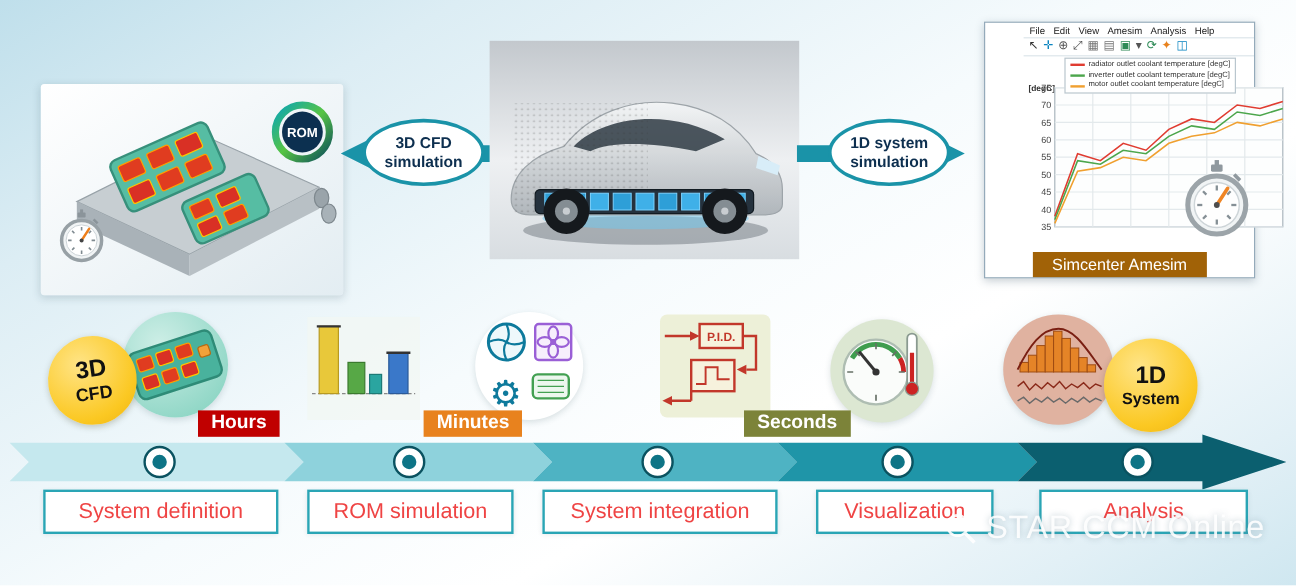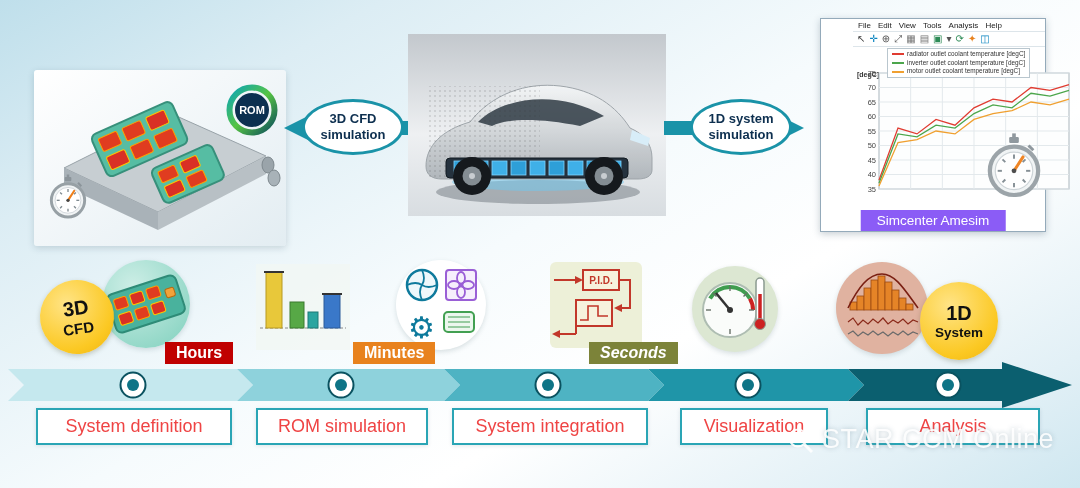--- a/index.html
+++ b/index.html
@@ -43,21 +43,21 @@
   .ylab{ position:absolute; left:4px; top:24px; font-size:7px; color:#333; font-weight:bold; }
   .legendbox{ position:absolute; left:34px; top:1px; border:1px solid #b9c6ce; background:#fff;
     padding:1px 4px; z-index:3; }
   .legend-row{ display:flex; align-items:center; gap:3px; font-size:6.4px; color:#333; line-height:1.35;}
   .legend-row .swatch{ width:12px; height:2px; }
   #plot-svg{ position:absolute; left:0; top:20px; width:222px; height:134px; }
   .grid{ stroke:#e3e9ec; stroke-width:1; }
   .tick{ font-size:7.5px; fill:#444; text-anchor:end; font-family:"Liberation Sans",sans-serif; }
   .sw-big{ position:absolute; right:2px; bottom:6px; width:58px; height:66px; z-index:4; opacity:.95; }
   .amesim-cap{ position:absolute; bottom:0; left:50%; transform:translateX(-50%);
-    background:#8b5cf6; color:#fff; font-size:13.5px; padding:3px 16px; white-space:nowrap; z-index:5; }
+    background:#a16207; color:#fff; font-size:13.5px; padding:3px 16px; white-space:nowrap; z-index:5; }
 
   
   .badge{ border-radius:50%;
     background:radial-gradient(circle at 38% 30%,#ffe486,#fbc822 68%,#edb211);
     display:flex; flex-direction:column; align-items:center; justify-content:center;
     color:#111; font-weight:bold; z-index:2; box-shadow:0 2px 5px rgba(60,60,20,.25); }
   .badge .b1{ font-size:20px; } .badge .b2{ font-size:15px; }
   .icon-tile{ display:block; }
   .circle-bg{ border-radius:50%; box-shadow:0 2px 5px rgba(30,60,70,.15); }
   .duration{ position:absolute; top:342px; color:#fff; font-weight:bold; font-size:16px;
@@ -193,21 +193,21 @@
   <div class="abs ellipse-label" style="left:690px;top:99px;">
     <span>1D system</span>
     <span>simulation</span>
   </div>
 
   <div class="abs amesim">
     <div class="menubar">
       <span>File</span>
       <span>Edit</span>
       <span>View</span>
-      <span>Tools</span>
+      <span>Amesim</span>
       <span>Analysis</span>
       <span>Help</span>
     </div>
     <div class="toolbar">
       <span style="color:#333">↖</span>
       <span style="color:#0a84c0">✛</span>
       <span style="color:#555">⊕</span>
       <span style="color:#555">⤢</span>
       <span style="color:#777">▦</span>
       <span style="color:#777">▤</span>
@@ -374,21 +374,21 @@
     </svg>
   </div>
 
   <div class="abs badge" style="left:920px;top:282px;width:78px;height:78px;">
     <span class="b1">1D</span>
     <span class="b2" style="font-size:13.5px">System</span>
   </div>
 
   <div class="duration" style="left: 165px; background-color: rgb(192, 0, 0);">Hours</div>
   <div class="duration" style="left: 353px; background-color: rgb(232, 130, 30);">Minutes</div>
-  <div class="duration" style="left: 589px; background-color: rgb(124, 131, 57); font-style: italic;">Seconds</div>
+  <div class="duration" style="left: 620px; background-color: rgb(124, 131, 57);">Seconds</div>
 
   <svg class="abs" style="left:0;top:360px;width:1080px;height:52px;" viewBox="0 0 1080 52">
     <polygon points="8,9 237,9 253,25 237,41 8,41 24,25" fill="#c5e8ee"></polygon>
     <polygon points="237,9 444,9 460,25 444,41 237,41 253,25" fill="#8ed2dc"></polygon>
     <polygon points="444,9 648,9 664,25 648,41 444,41 460,25" fill="#4eb3c3"></polygon>
     <polygon points="648,9 848,9 864,25 848,41 648,41 664,25" fill="#1f95a8"></polygon>
     <polygon points="848,9 1002,9 1002,2 1072,25 1002,48 1002,41 848,41 864,25" fill="#0b5f6f"></polygon>
     <g>
       <circle cx="133" cy="25" r="12.5" fill="#fff" stroke="#0a5260" stroke-width="2"></circle>
         <circle cx="133" cy="25" r="6" fill="#0e7486"></circle>

